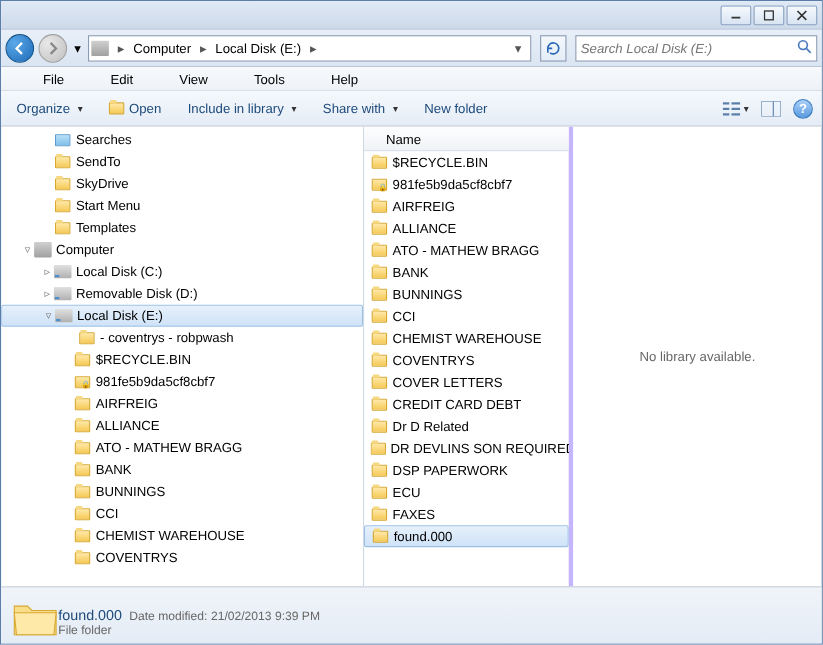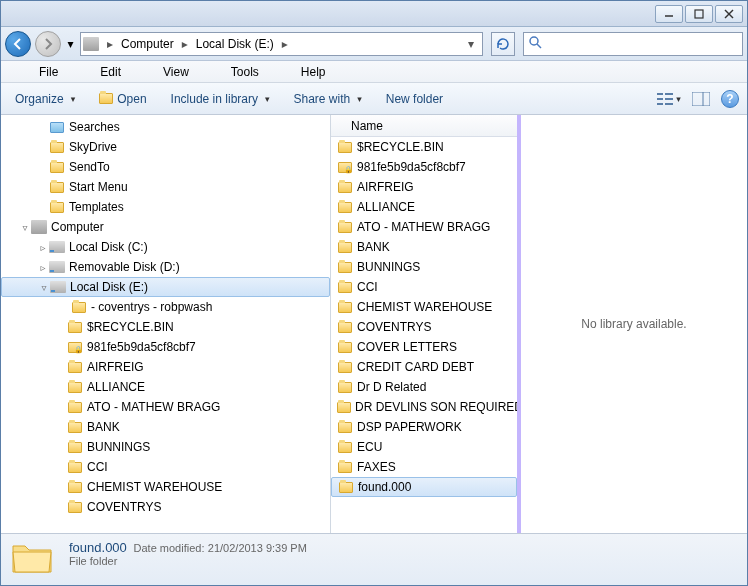--- a/index.html
+++ b/index.html
@@ -41,21 +41,21 @@
 .lock-ico { width: 14px; height: 11px; background: linear-gradient(#ffe9a8, #f5c956); border: 1px solid #d8a830; border-radius: 1px; position: relative; }
 .lock-ico::after { content: '🔒'; position: absolute; font-size: 7px; bottom: -2px; right: -2px; }
 .comp-ico { width: 16px; height: 14px; background: linear-gradient(#d0d0d0, #a0a0a0); border-radius: 1px; }
 .disk-ico { width: 16px; height: 12px; background: linear-gradient(#e0e0e0, #b0b0b0); border-radius: 1px; position: relative; }
 .disk-ico::after { content: ''; position: absolute; bottom: 1px; left: 1px; width: 4px; height: 2px; background: #4a90d0; }
 .list-pane { width: 190px; border-right: 4px solid #c4b5fd; overflow-y: auto; position: relative; }
 .list-header { height: 22px; background: linear-gradient(#fdfdfe, #f0f3f7); border-bottom: 1px solid #d8dee8; display: flex; align-items: center; padding-left: 20px; cursor: pointer; position: sticky; top: 0; }
 .list-item { display: flex; align-items: center; height: 20px; padding-left: 6px; cursor: pointer; white-space: nowrap; }
 .list-item.selected { background: linear-gradient(#e6f0fb, #cfe3f8); border: 1px solid #9ac1e8; border-radius: 2px; }
 .preview-pane { flex: 1; display: flex; align-items: center; justify-content: center; color: #666; }
-.details-pane { height: 52px; background: linear-gradient(#f0f4f9, #e4ecf6); border-top: 1px solid #c0cad8; display: flex; align-items: flex-start; padding: 6px 10px; gap: 16px; }
+.details-pane { height: 52px; background: linear-gradient(#f0f4f9, #e4ecf6); border-top: 1px solid #c0cad8; display: flex; align-items: flex-end; padding: 6px 10px; gap: 0; }
 .details-icon { width: 42px; height: 34px; }
 .details-text .name { font-size: 13px; color: #1e4a7a; }
 .details-text .meta { color: #666; font-size: 11px; }
 .details-text .type { color: #666; font-size: 11px; }
 </style>
 </head>
 <body>
 
 <div class="titlebar">
   <div class="win-btn">
@@ -99,20 +99,21 @@
     <span class="addr-chev">▸</span>
     <span class="addr-drop">▾</span>
   </div>
   <div class="refresh-btn">
       <svg width="14" height="14" viewBox="0 0 14 14">
         <path d="M2 7a5 5 0 1 1 2 4" fill="none" stroke="#2a68b8" stroke-width="1.5"></path>
         <path d="M2 11 L2 7 L6 7" fill="none" stroke="#2a68b8" stroke-width="1.5"></path>
       </svg>
     </div>
   <div class="searchbox">
+    <input placeholder="Search Local Disk (E:)" style="">
     <span class="search-icon"><svg width="14" height="14" viewBox="0 0 14 14">
           <circle cx="6" cy="6" r="4" fill="none" stroke="#4a7abf" stroke-width="1.5"></circle>
           <line x1="9" y1="9" x2="13" y2="13" stroke="#4a7abf" stroke-width="1.5"></line>
         </svg></span>
   </div>
 </div>
 
 <div class="menubar">
   <div class="menu-item">File</div>
   <div class="menu-item">Edit</div>
@@ -158,28 +159,28 @@
         <span class="tree-icon">
           <span class="search-ico"></span>
         </span>
         <span>Searches</span>
       </div>
       <div class="tree-item" style="padding-left: 36px;">
         <span class="tree-exp"></span>
         <span class="tree-icon">
           <span class="folder-ico"></span>
         </span>
+        <span>SendTo</span>
+      </div>
+      <div class="tree-item" style="padding-left: 36px;">
+        <span class="tree-exp"></span>
+        <span class="tree-icon">
+          <span class="folder-ico"></span>
+        </span>
         <span>SkyDrive</span>
-      </div>
-      <div class="tree-item" style="padding-left: 36px;">
-        <span class="tree-exp"></span>
-        <span class="tree-icon">
-          <span class="folder-ico"></span>
-        </span>
-        <span>SendTo</span>
       </div>
       <div class="tree-item" style="padding-left: 36px;">
         <span class="tree-exp"></span>
         <span class="tree-icon">
           <span class="folder-ico"></span>
         </span>
         <span>Start Menu</span>
       </div>
       <div class="tree-item" style="padding-left: 36px;">
         <span class="tree-exp"></span>

